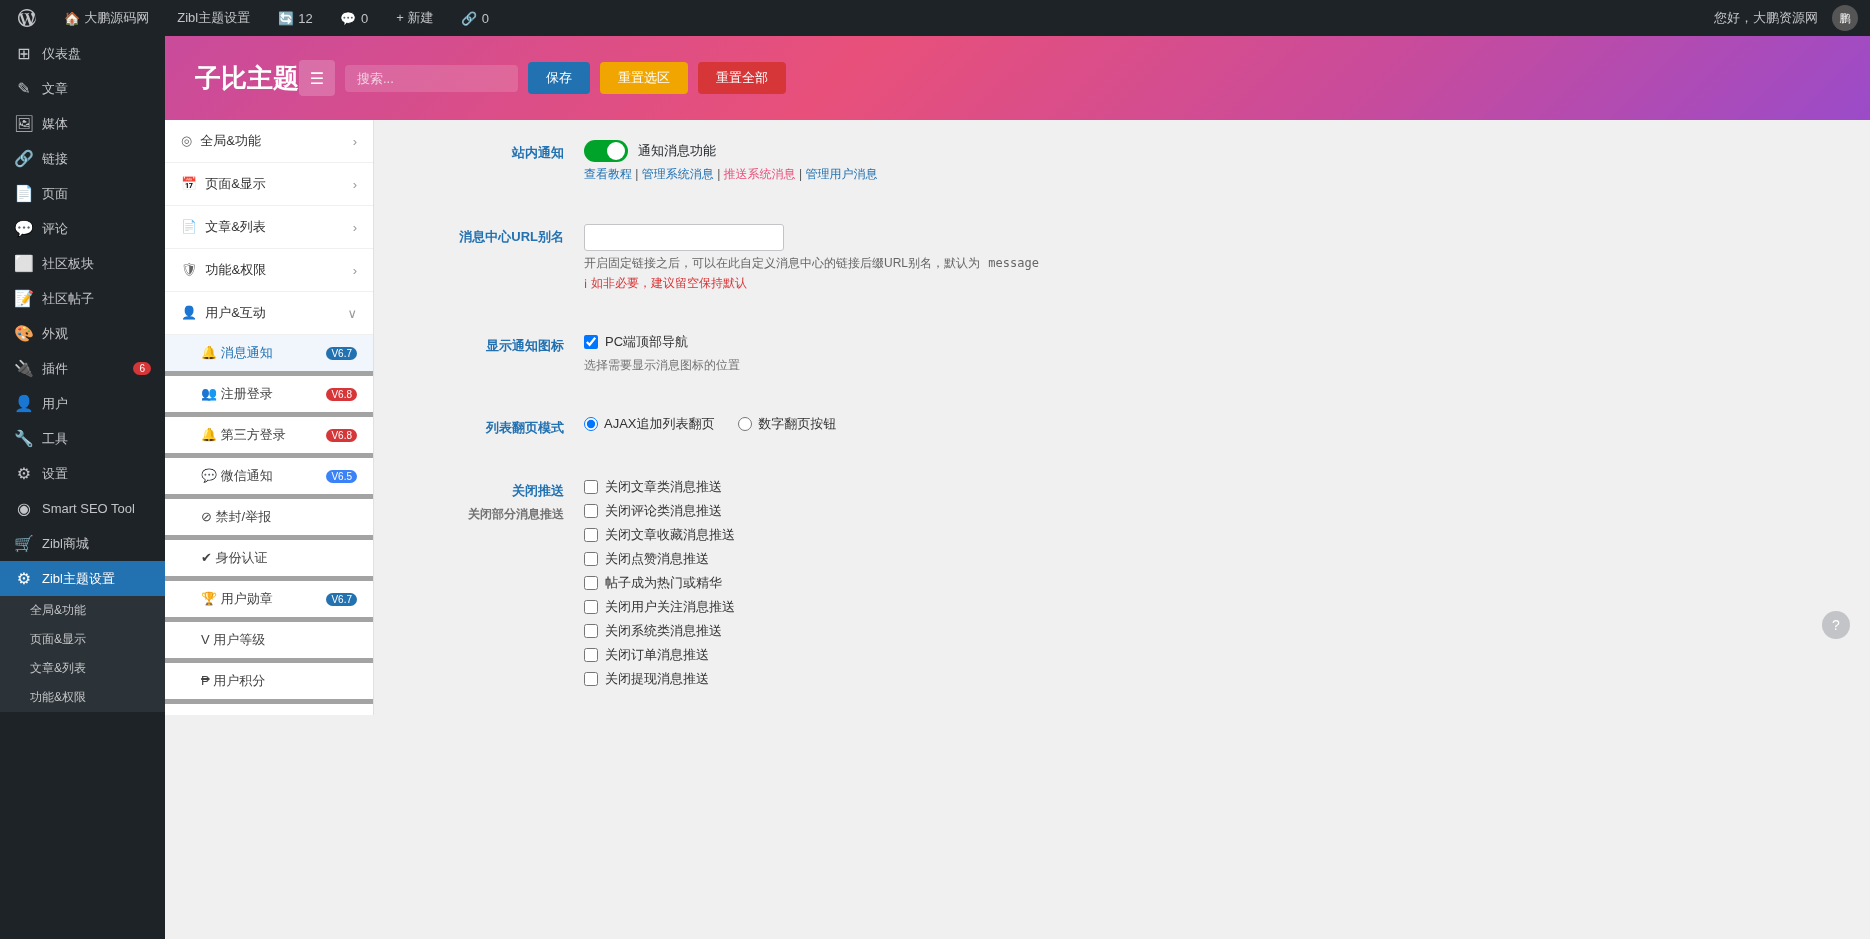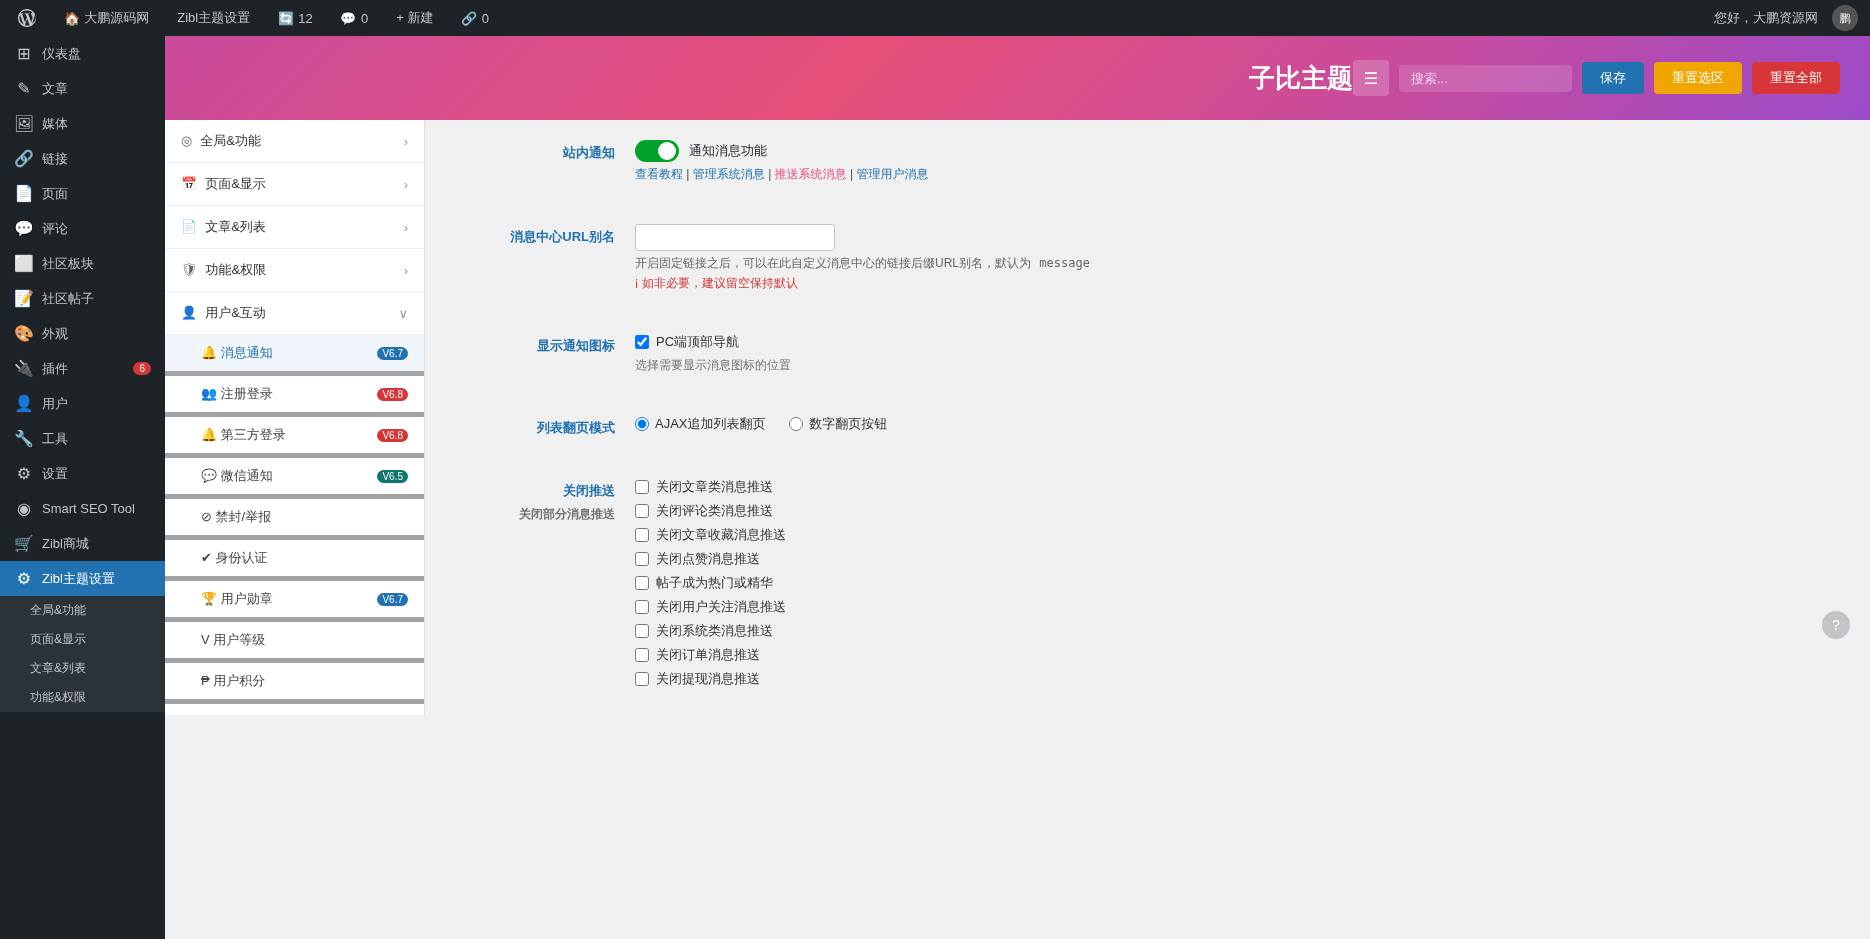--- a/index.html
+++ b/index.html
@@ -55,21 +55,21 @@
       padding: 0;
       overflow: auto;
     }
 
     
     .theme-header {
       background: linear-gradient(135deg, #c94b9b 0%, #e8507a 40%, #c94b9b 70%, #9b4bc9 100%);
       padding: 24px 30px;
       display: flex;
       align-items: center;
-      justify-content: flex-end;
+      justify-content: flex-start;
     }
     .theme-title {
       color: #fff;
       font-size: 26px;
       font-weight: 600;
     }
     .theme-header-right { display: flex; align-items: center; gap: 10px; }
     .header-icon-btn {
       background: rgba(255,255,255,0.2);
       border: none;
@@ -95,21 +95,21 @@
     .btn-reset-all { background: #d63638; color: #fff; border: none; padding: 7px 18px; border-radius: 4px; cursor: pointer; font-size: 13px; }
 
     
     .settings-layout {
       display: flex;
       background: #f0f0f1;
     }
 
     
     .settings-nav {
-      width: 260px;
+      width: 209px;
       background: #fff;
       border-right: 1px solid #e0e0e0;
       flex-shrink: 0;
     }
     .nav-section-item {
       display: flex;
       align-items: center;
       justify-content: space-between;
       padding: 12px 16px;
       border-bottom: 1px solid #f0f0f0;
@@ -126,21 +126,21 @@
       padding: 9px 16px 9px 36px;
       cursor: pointer;
       color: #444;
       font-size: 13px;
       border-bottom: 5px solid #a3a3a3;
     }
     .nav-sub-item.active { color: #2271b1; background: #f0f6fc; }
     .nav-sub-badge { font-size: 10px; padding: 1px 5px; border-radius: 8px; color: #fff; margin-left: auto; }
     .badge-blue { background: #2271b1; }
     .badge-red { background: #d63638; }
-    .badge-green { background: #0f766e; }
+    .badge-green { background: #3b82f6; }
 
     
     .settings-content {
       flex: 1;
       padding: 0;
     }
     .settings-row {
       display: flex;
       padding: 20px 30px;
       border-bottom: 1px solid #f0f0f0;

